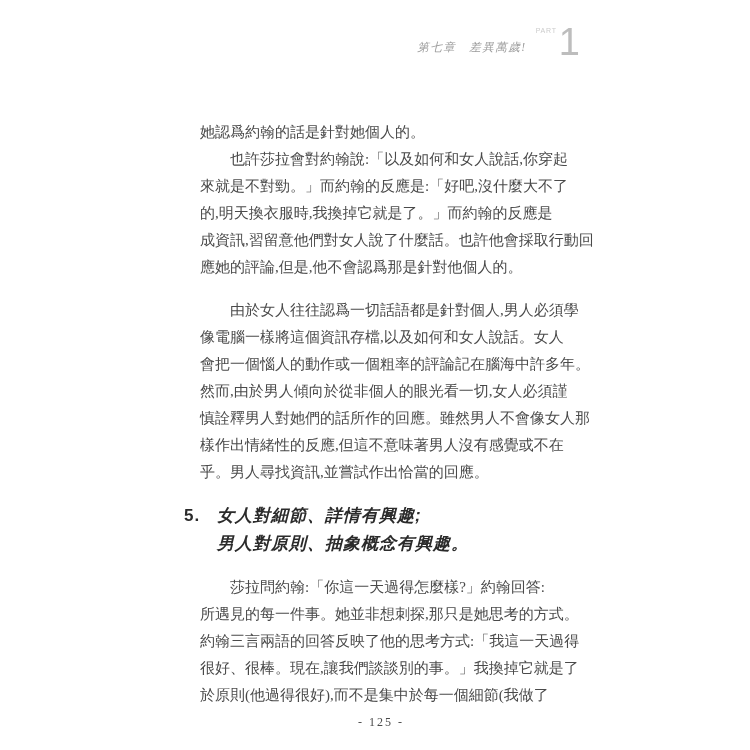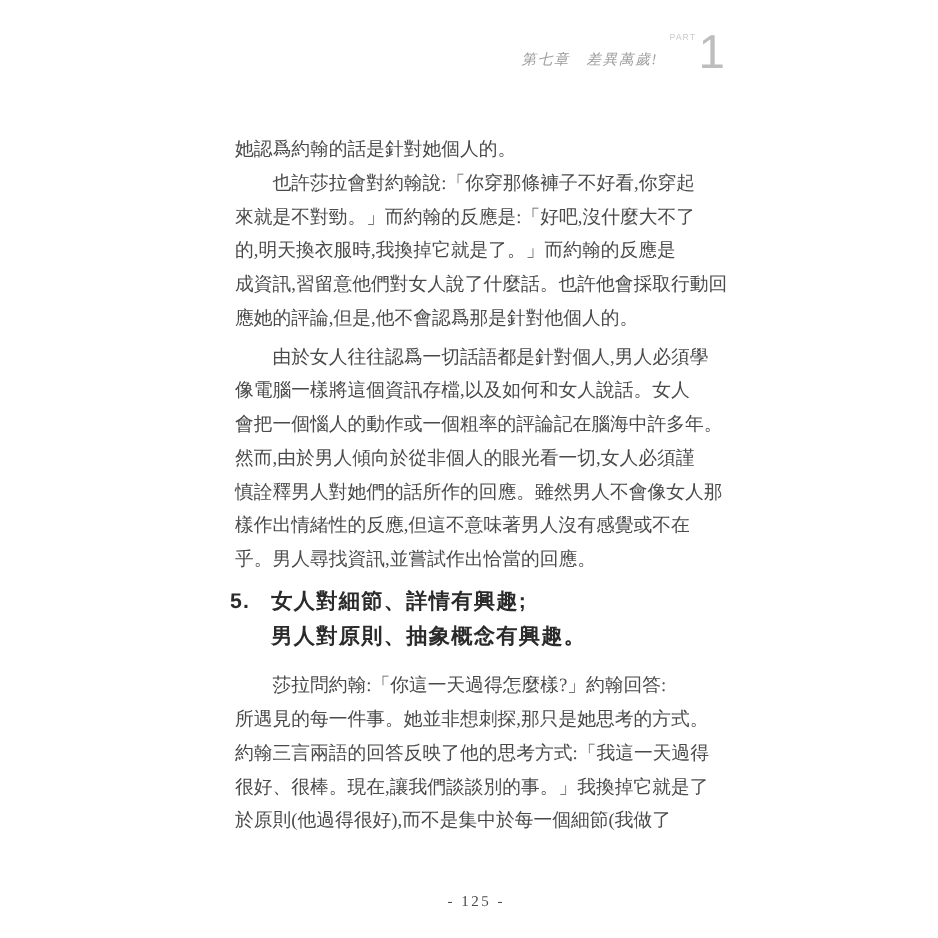--- a/index.html
+++ b/index.html
@@ -57,21 +57,21 @@
   
   .text-block {
     position: absolute;
     left: 184px;
     top: 103px;
     width: 394px;
     font-size: 15px;
     line-height: 27px;
     color: var(--body-text, #4a4a4a);
   }
-  .paragraph { margin: 4px; }
+  .paragraph { margin: 16px; }
   .text-line {
     white-space: pre;        
     height: 27px;
     overflow: visible;
   }
 
   
   .section-heading {
     display: flex;
     margin-top: 5px;
@@ -80,21 +80,21 @@
     font-weight: 700;
     font-size: 17px;
     line-height: 28px;
     color: var(--heading-text, #2b2b2b);
     letter-spacing: 1px;
   }
   .heading-number {
     width: 33px;
     flex: 0 0 33px;
   }
-  .heading-line { white-space: pre; }
+  .heading-line { white-space: pre; font-style: italic; }
 
   
   .page-footer {
     position: absolute;
     left: 12px;
     right: 0;
     bottom: 20px;
     text-align: center;
   }
   .page-number {
@@ -113,21 +113,21 @@
     <span class="chapter-title">第七章　差異萬歲!</span>
     <span class="part-wrap">
       <span class="part-label">PART</span>
       <span class="part-number">1</span>
     </span>
   </div>
 
   <div class="text-block">
       <div class="paragraph">
         <div class="text-line">她認爲約翰的話是針對她個人的。</div>
-        <div class="text-line">　　也許莎拉會對約翰說:「你穿那條褲子不好看,你穿起</div>
+        <div class="text-line">　　也許莎拉會對約翰說:「以及如何和女人說話,你穿起</div>
         <div class="text-line">來就是不對勁。」而約翰的反應是:「好吧,沒什麼大不了</div>
         <div class="text-line">的,明天換衣服時,我換掉它就是了。」而約翰的反應是</div>
         <div class="text-line">成資訊,習留意他們對女人說了什麼話。也許他會採取行動回</div>
         <div class="text-line">應她的評論,但是,他不會認爲那是針對他個人的。</div>
       </div>
       <div class="paragraph">
         <div class="text-line">　　由於女人往往認爲一切話語都是針對個人,男人必須學</div>
         <div class="text-line">像電腦一樣將這個資訊存檔,以及如何和女人說話。女人</div>
         <div class="text-line">會把一個惱人的動作或一個粗率的評論記在腦海中許多年。</div>
         <div class="text-line">然而,由於男人傾向於從非個人的眼光看一切,女人必須謹</div>

